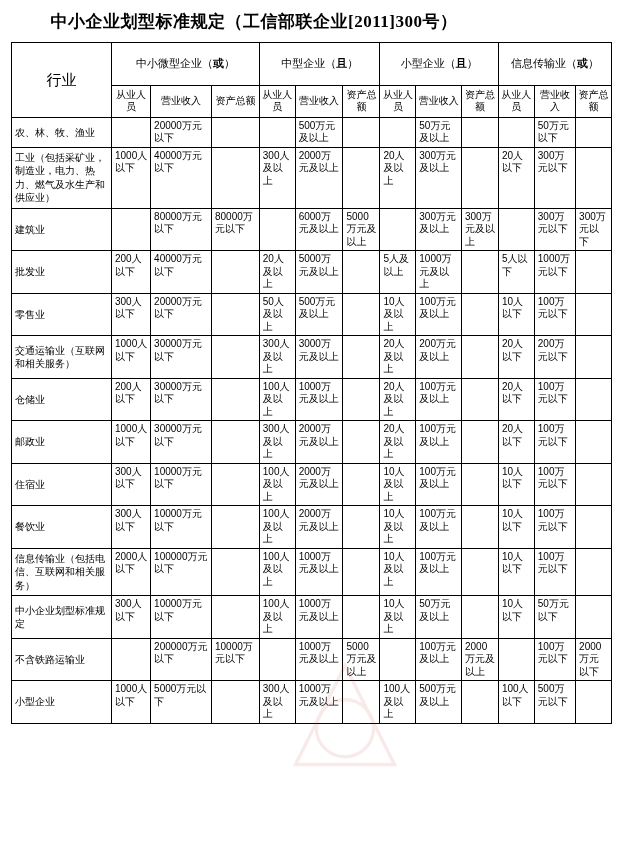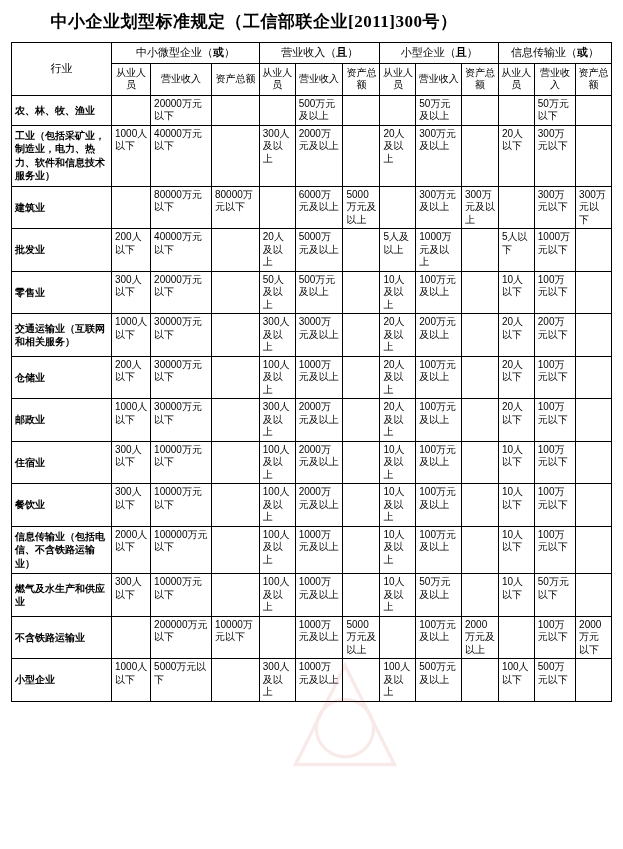--- a/index.html
+++ b/index.html
@@ -40,35 +40,34 @@
     padding: 2px 2px 2px 3px;
     vertical-align: top;
     font-weight: normal;
     text-align: left;
     word-break: break-all;
   }
   thead td {
     text-align: center;
     vertical-align: middle;
     font-size: 11px;
-    padding: 3px 2px;
+    padding: 14px 2px;
   }
   thead td.ind {
-    font-size: 11px;
+    font-size: 15px;
   }
   thead td.sub {
     font-size: 10px;
     padding: 3px 1px;
   }
   td.rowlabel {
     font-size: 10px;
     vertical-align: middle;
     line-height: 1.35;
     padding: 3px 3px;
-    font-weight: bold;
   }
   .g-emph { font-weight: bold; }
   
   col.c-ind  { width: 92px; }
   col.c-n    { width: 36px; }
   col.c-r    { width: 56px; }
   col.c-a    { width: 44px; }
   col.c-n2   { width: 33px; }
   col.c-r2   { width: 44px; }
   col.c-a2   { width: 34px; }
@@ -109,21 +108,21 @@
         <col class="c-r3">
         <col class="c-a3">
       <col class="c-n4">
         <col class="c-r4">
         <col class="c-a4">
     </colgroup>
     <thead>
       <tr>
         <td class="ind" rowspan="2">行业</td>
         <td colspan="3"><span>中小微型企业（</span><span class="g-emph">或</span><span>）</span></td>
-        <td colspan="3"><span>营业收入（</span><span class="g-emph">且</span><span>）</span></td>
+        <td colspan="3"><span>中型企业（</span><span class="g-emph">且</span><span>）</span></td>
         <td colspan="3"><span>小型企业（</span><span class="g-emph">且</span><span>）</span></td>
         <td colspan="3"><span>信息传输业（</span><span class="g-emph">或</span><span>）</span></td>
       </tr>
       <tr>
         <td class="sub">从业人员</td>
         <td class="sub">营业收入</td>
         <td class="sub">资产总额</td>
         <td class="sub">从业人员</td>
         <td class="sub">营业收入</td>
         <td class="sub">资产总额</td>
@@ -145,21 +144,21 @@
           <td>500万元及以上</td>
           <td></td>
           <td></td>
           <td>50万元及以上</td>
           <td></td>
           <td></td>
           <td>50万元以下</td>
           <td></td>
         </tr>
         <tr>
-          <td class="rowlabel">工业（包括采矿业，制造业，电力、热力、软件和信息技术服务业）</td>
+          <td class="rowlabel">工业（包括采矿业，制造业，电力、热力、燃气及水生产和供应业）</td>
           <td>1000人以下</td>
           <td>40000万元以下</td>
           <td></td>
           <td>300人及以上</td>
           <td>2000万元及以上</td>
           <td></td>
           <td>20人及以上</td>
           <td>300万元及以上</td>
           <td></td>
           <td>20人以下</td>
@@ -280,36 +279,36 @@
           <td>2000万元及以上</td>
           <td></td>
           <td>10人及以上</td>
           <td>100万元及以上</td>
           <td></td>
           <td>10人以下</td>
           <td>100万元以下</td>
           <td></td>
         </tr>
         <tr>
-          <td class="rowlabel">信息传输业（包括电信、不含铁路运输业）</td>
+          <td class="rowlabel">信息传输业（包括电信、互联网和相关服务）</td>
           <td>2000人以下</td>
           <td>100000万元以下</td>
           <td></td>
           <td>100人及以上</td>
           <td>1000万元及以上</td>
           <td></td>
           <td>10人及以上</td>
           <td>100万元及以上</td>
           <td></td>
           <td>10人以下</td>
           <td>100万元以下</td>
           <td></td>
         </tr>
         <tr>
-          <td class="rowlabel">燃气及水生产和供应业</td>
+          <td class="rowlabel">中小企业划型标准规定</td>
           <td>300人以下</td>
           <td>10000万元以下</td>
           <td></td>
           <td>100人及以上</td>
           <td>1000万元及以上</td>
           <td></td>
           <td>10人及以上</td>
           <td>50万元及以上</td>
           <td></td>
           <td>10人以下</td>

